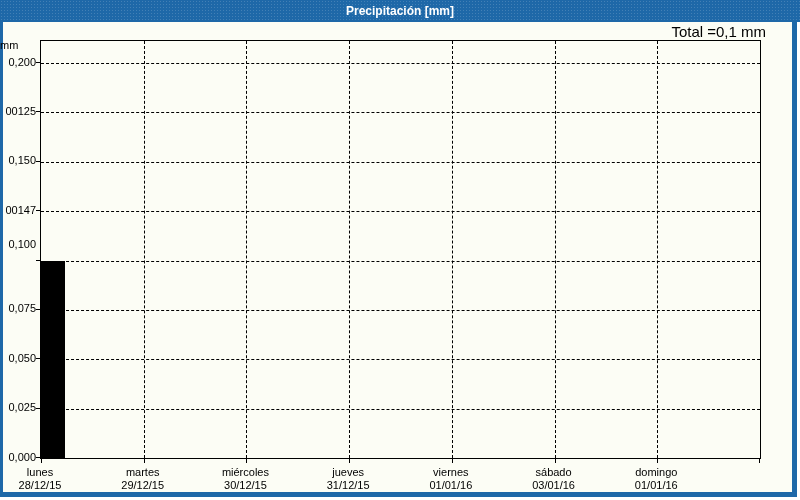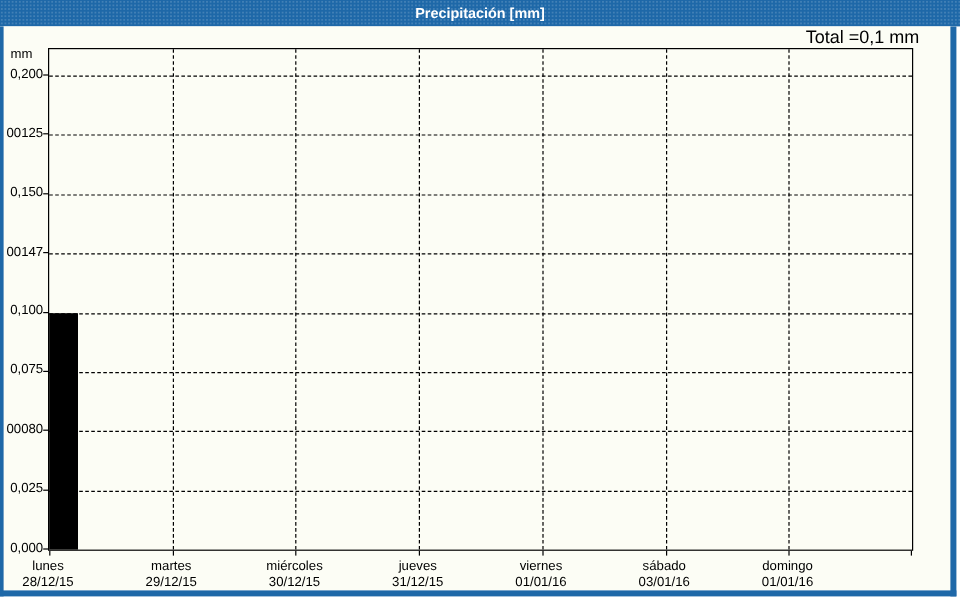--- a/index.html
+++ b/index.html
@@ -48,21 +48,21 @@
     top: 23px;
     right: 30px;
     font-size: 15px;
     color: #000;
   }
   .unit-label {
     position: absolute;
     left: 0;
     top: 39px;
     width: 36px;
-    text-align: center;
+    text-align: left;
     font-size: 11px;
     color: #000;
   }
   .plot {
     position: absolute;
     left: 40px;
     top: 40px;
     width: 721px;
     height: 419px;
     box-sizing: border-box;
@@ -159,23 +159,23 @@
       <div class="xtick" style="left: 513.571px;"></div>
       <div class="xtick" style="left: 616.286px;"></div>
       <div class="xtick" style="left: 718px;"></div>
       <div class="bar" style="left: 0px; width: 24px; height: 197.5px; background: rgb(0, 0, 0);"></div>
     </div>
   <div id="axis-labels">
       <div class="ylabel" style="top: 55.5px;">0,200</div>
       <div class="ylabel" style="top: 104.875px;">00125</div>
       <div class="ylabel" style="top: 154.25px;">0,150</div>
       <div class="ylabel" style="top: 203.625px;">00147</div>
-      <div class="ylabel" style="top: 253px; text-align: right;">0,100</div>
+      <div class="ylabel" style="top: 238px; text-align: right;">0,100</div>
       <div class="ylabel" style="top: 302.375px;">0,075</div>
-      <div class="ylabel" style="top: 351.75px;">00080</div>
+      <div class="ylabel" style="top: 351.75px;">0,050</div>
       <div class="ylabel" style="top: 401.125px;">0,025</div>
       <div class="ylabel" style="top: 450.5px;">0,000</div>
       <div class="xlabel" style="left: 40px;">
         <div>lunes</div>
         <div>28/12/15</div>
       </div>
       <div class="xlabel" style="left: 142.714px;">
         <div>martes</div>
         <div>29/12/15</div>
       </div>

